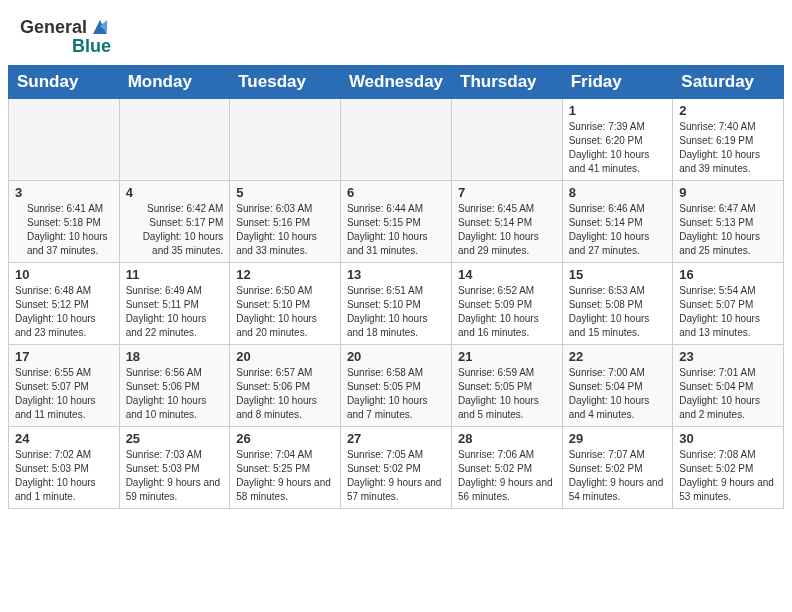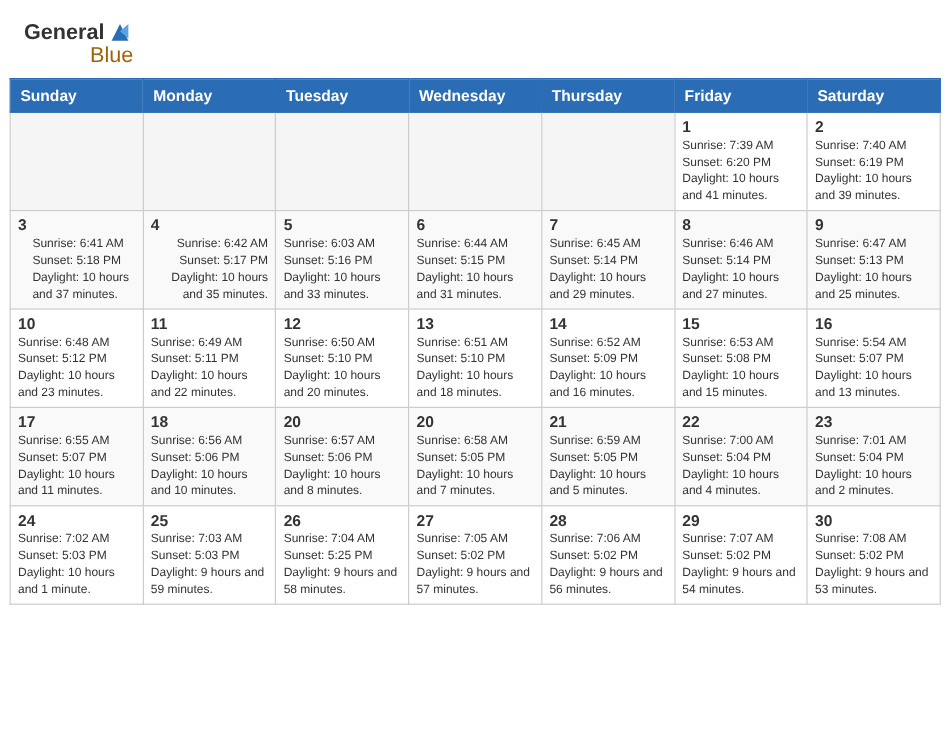--- a/index.html
+++ b/index.html
@@ -43,21 +43,21 @@
     table {
       width: calc(100% - 16px);
       margin: 0 8px;
       border-collapse: collapse;
     }
     th {
       background-color: #2a6db5;
       color: white;
       text-align: left;
       padding: 6px 8px;
-      font-size: 13px;
+      font-size: 17px;
       font-weight: bold;
       border: 1px solid #2a6db5;
     }
     td {
       border: 1px solid #ccc;
       vertical-align: top;
       padding: 4px 6px;
       width: 14.28%;
       height: 80px;
       background: #fff;
@@ -91,21 +91,21 @@
   <div class="logo">
     <div>
       <div style="display:flex;align-items:center;">
         <span class="logo-text">
           <span class="general">General</span><svg width="22" height="22" viewBox="0 0 22 22" style="vertical-align:middle;margin-left:2px;margin-bottom:2px;">
               <polygon points="4,18 11,4 18,18" fill="#2a6db5"></polygon>
               <polygon points="11,10 18,4 18,16" fill="#5ba3e0"></polygon>
             </svg>
         </span>
       </div>
-      <div style="color:#a16207;font-size:18px;font-weight:normal;margin-top:-4px;">Blue</div>
+      <div style="color:#0f766e;font-size:18px;font-weight:bold;margin-top:-4px;">Blue</div>
     </div>
   </div>
   <div class="title-area">
     <div class="month-title"></div>
     <div class="location"></div>
   </div>
 </div>
 
 <table>
   <thead>

